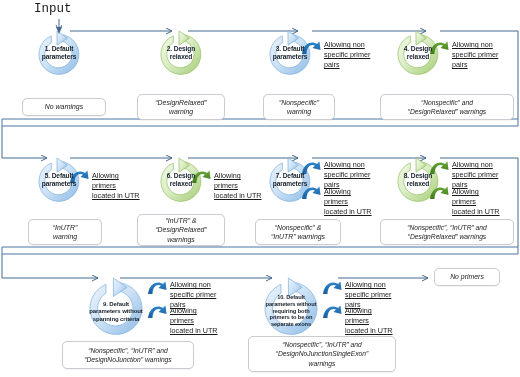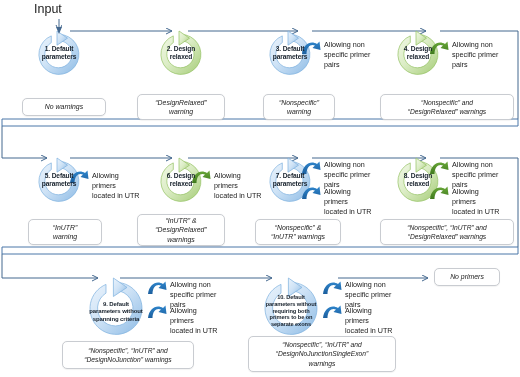--- a/index.html
+++ b/index.html
@@ -24,20 +24,21 @@
     pointer-events:none;
   }
   .ring-label.small{font-size:6.0px;line-height:1.2;}
   .ring-label.tiny{font-size:5.7px;line-height:1.18;}
 
   
   .annot{
     position:absolute;
     font-size:7.2px;color:#1a1a1a;line-height:1.42;
     white-space:pre-line;
+    text-decoration:underline;
   }
 
   
   .warnbox{
     position:absolute;
     border:0.8px solid #c9ccd1;
     border-radius:5px;
     background:#ffffff;
     display:flex;align-items:center;justify-content:center;
     text-align:center;
@@ -49,21 +50,21 @@
     padding:2px 4px;
     box-shadow:0 0.5px 1px rgba(0,0,0,0.05);
     white-space:pre-line;
   }
   .warnbox.wide{font-size:6.7px;}
 
   .title{
     position:absolute;
     font-size:12.5px;
     color:#1b1b1b;
-    font-family:Liberation Sans, sans-serif;
+    font-family:Liberation Mono, monospace;
   }
 </style>
 </head>
 <body>
 
 <div id="stage">
 
   <svg id="flow" viewBox="0 0 520 377">
     <defs>
       <marker id="ah" markerWidth="7" markerHeight="7" refX="6" refY="3" orient="auto">

